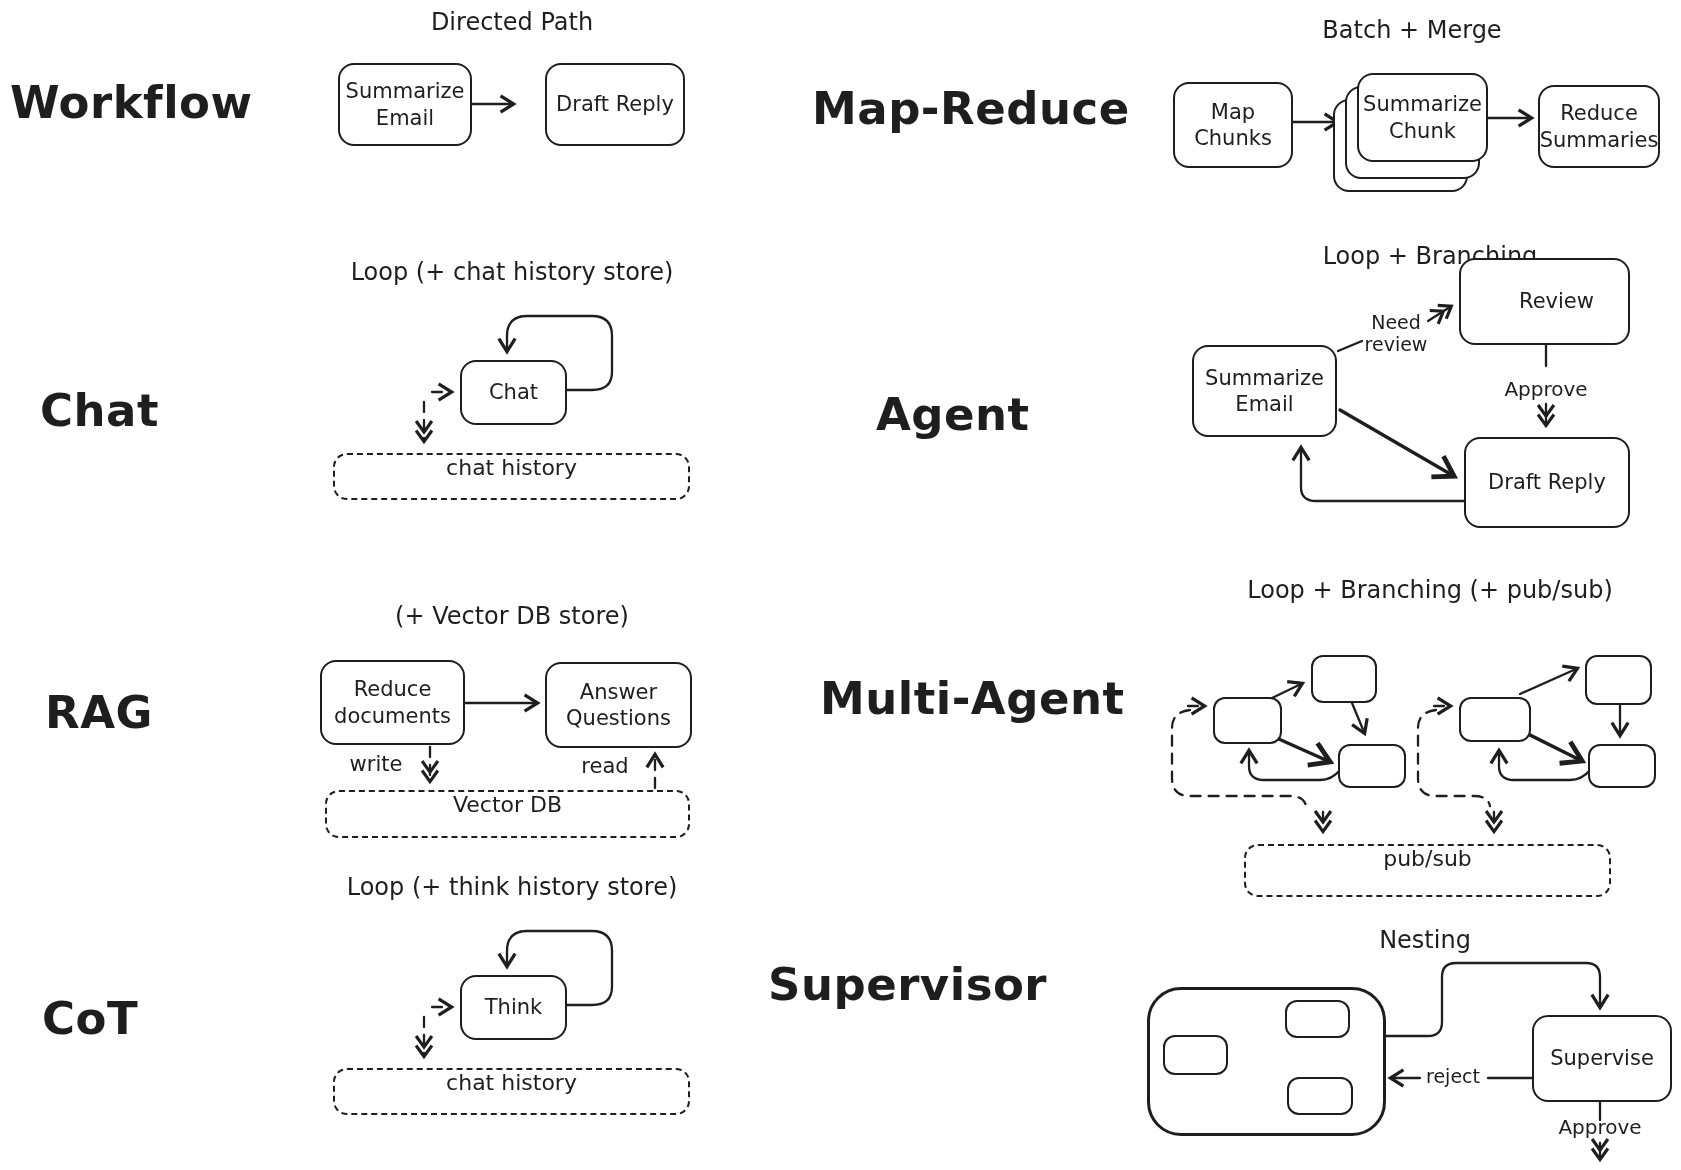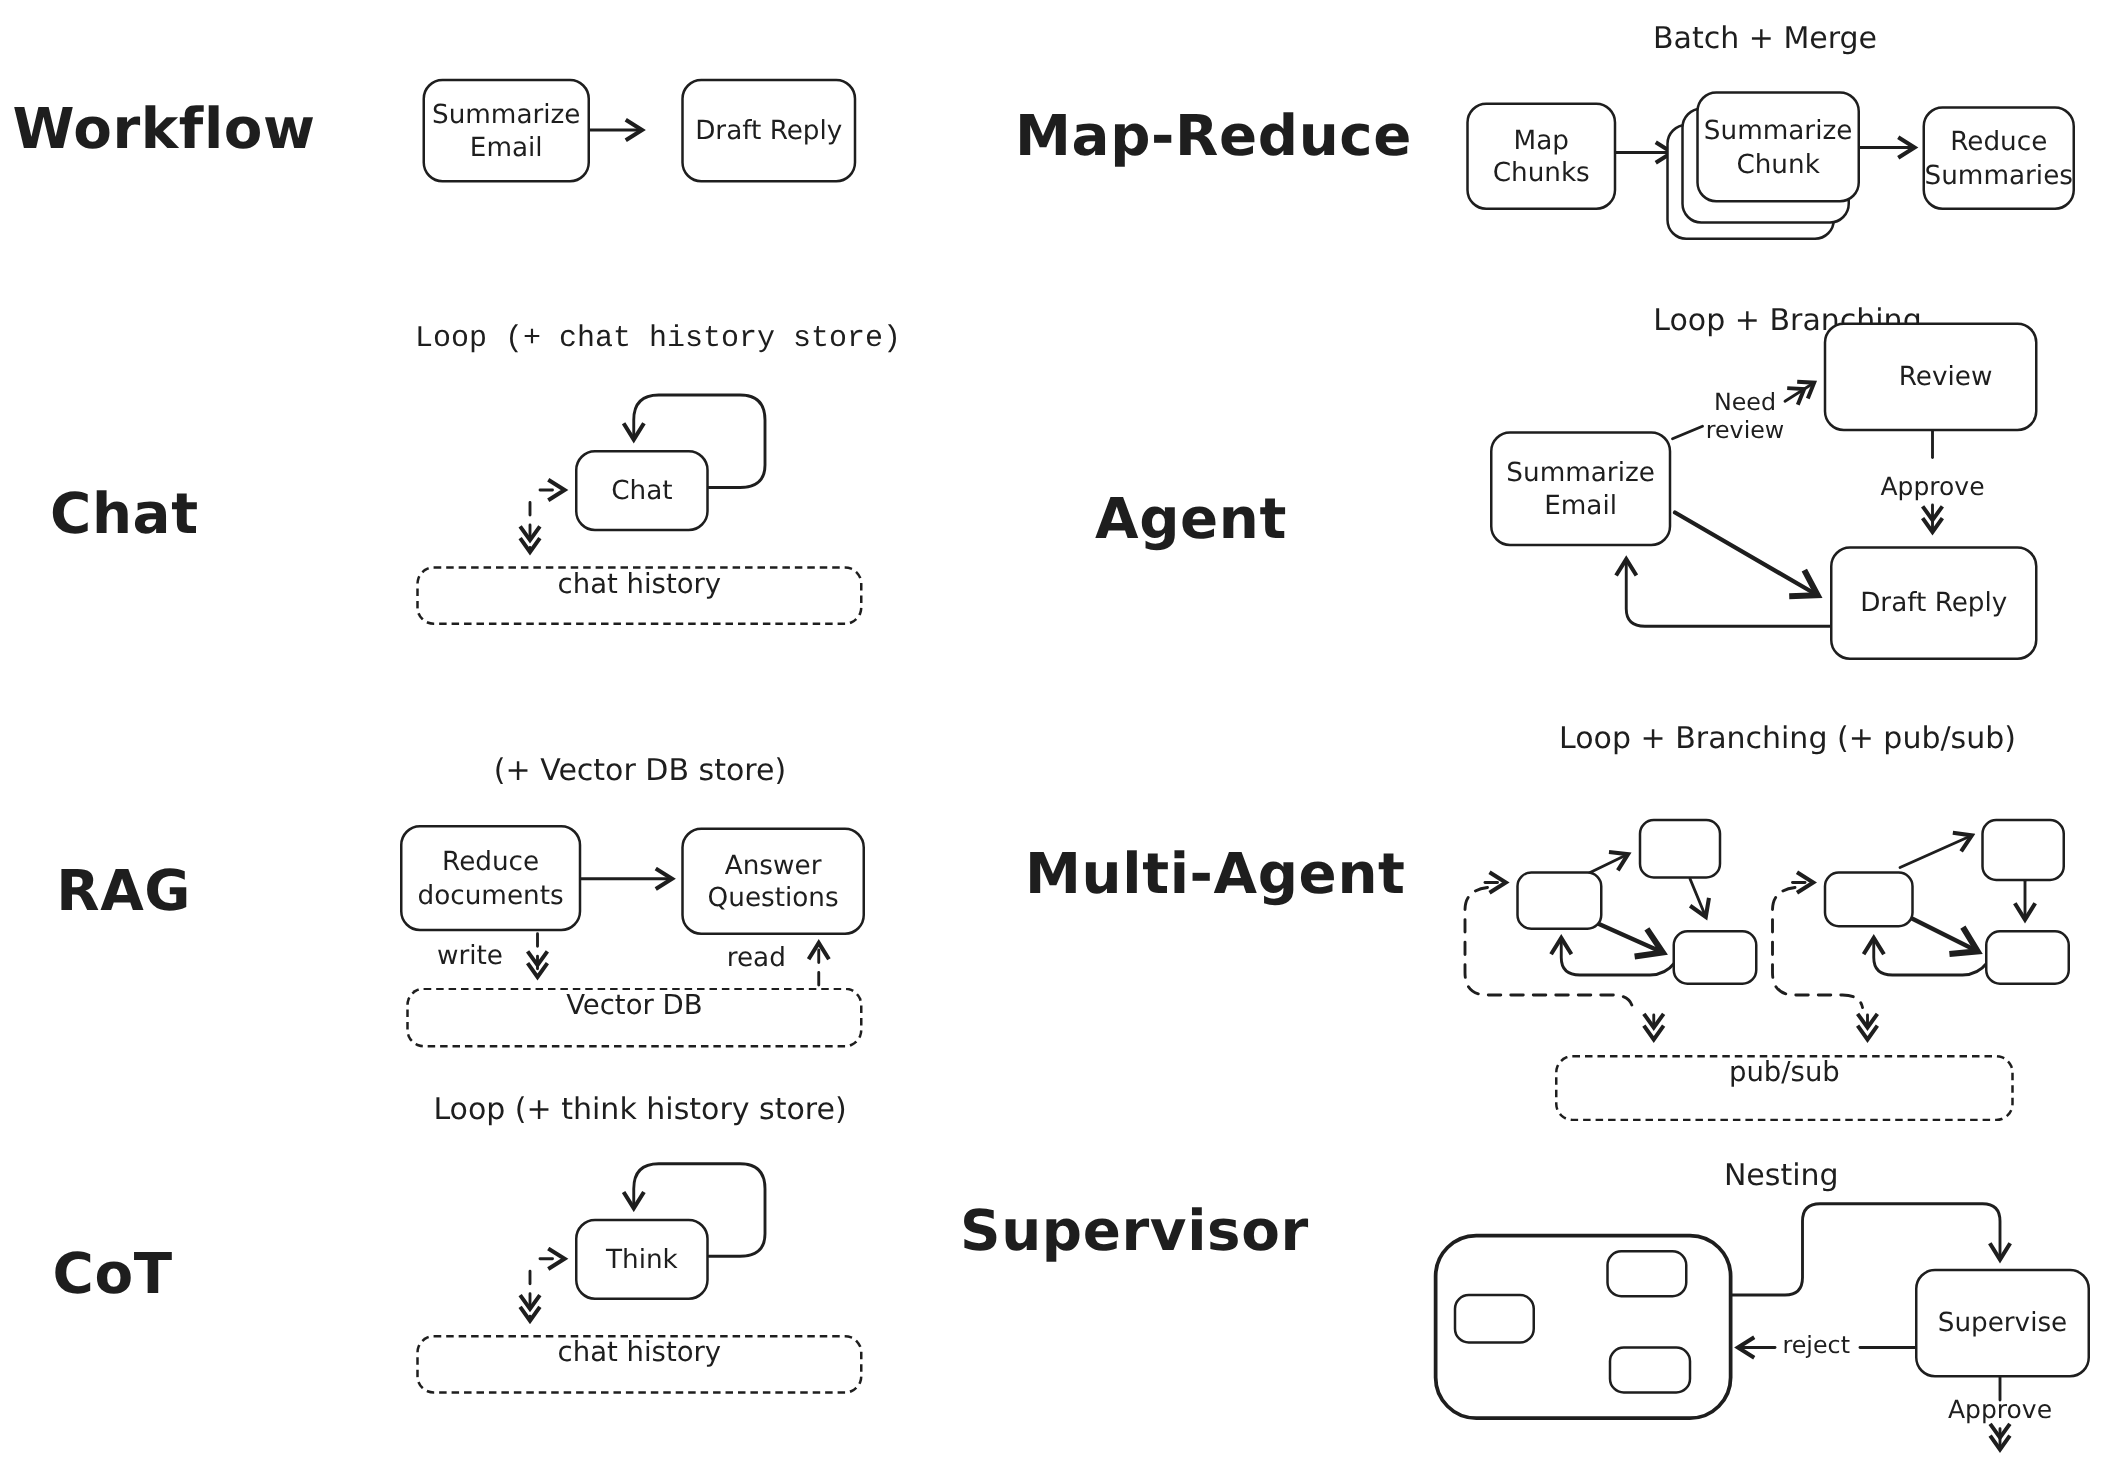--- a/index.html
+++ b/index.html
@@ -88,20 +88,21 @@
     <path class="wire thick" d="M 1230 1062 L 1280 1084" marker-end="url(#arr)"></path>
     <path class="wire" d="M 1290 1105 Q 1282 1113 1272 1113 L 1222 1113 Q 1208 1113 1208 1100 V 1087" marker-end="url(#arr)"></path>
     <path class="wire" d="M 1380 1036 H 1428 Q 1442 1036 1442 1022 V 977 Q 1442 963 1456 963 H 1586 Q 1600 963 1600 977 V 1006" marker-end="url(#arr)"></path>
     <path class="wire" d="M 1532 1078 H 1488"></path>
     <path class="wire" d="M 1420 1078 H 1392" marker-end="url(#arr)"></path>
     <path class="wire" d="M 1600 1102 V 1120"></path>
     <path class="wire" d="M 1600 1143 V 1158" marker-end="url(#arr2)"></path>
   </svg>
 
   <div class="row-label" style="left:10px;top:76px;">Workflow</div>
+  <div class="dia-title" style="left:362px;top:8px;width:300px;">Directed Path</div>
   <div class="node" style="left:338px;top:63px;width:134px;height:83px;">
       <span>Summarize Email</span>
     </div>
   <div class="node" style="left:545px;top:63px;width:140px;height:83px;">
       <span>Draft Reply</span>
     </div>
 
   <div class="row-label" style="left:812px;top:82px;">Map-Reduce</div>
   <div class="dia-title" style="left:1262px;top:16px;width:300px;">Batch + Merge</div>
   <div class="node" style="left:1173px;top:82px;width:120px;height:86px;">
@@ -110,21 +111,21 @@
   <div class="stack" style="left:1333px;top:99px;width:131px;height:89px;"></div>
   <div class="stack" style="left:1345px;top:86px;width:131px;height:89px;"></div>
   <div class="node" style="left:1357px;top:73px;width:131px;height:89px;">
       <span>Summarize Chunk</span>
     </div>
   <div class="node" style="left:1538px;top:85px;width:122px;height:83px;">
       <span>Reduce Summaries</span>
     </div>
 
   <div class="row-label" style="left:40px;top:384px;">Chat</div>
-  <div class="dia-title" style="left:332px;top:258px;width:360px;font-family:Liberation Mono, monospace;">Loop (+ chat history store)</div>
+  <div class="dia-title" style="left:332px;top:258px;width:360px;">Loop (+ chat history store)</div>
   <div class="node" style="left:460px;top:360px;width:107px;height:65px;">
       <span>Chat</span>
     </div>
   <div class="store" style="left:333px;top:453px;width:357px;height:47px;">
       <span>chat history</span>
     </div>
 
   <div class="row-label" style="left:876px;top:388px;">Agent</div>
   <div class="dia-title" style="left:1280px;top:242px;width:300px;">Loop + Branching</div>
   <div class="node" style="left:1459px;top:258px;width:171px;height:87px;padding-left:26px;">

